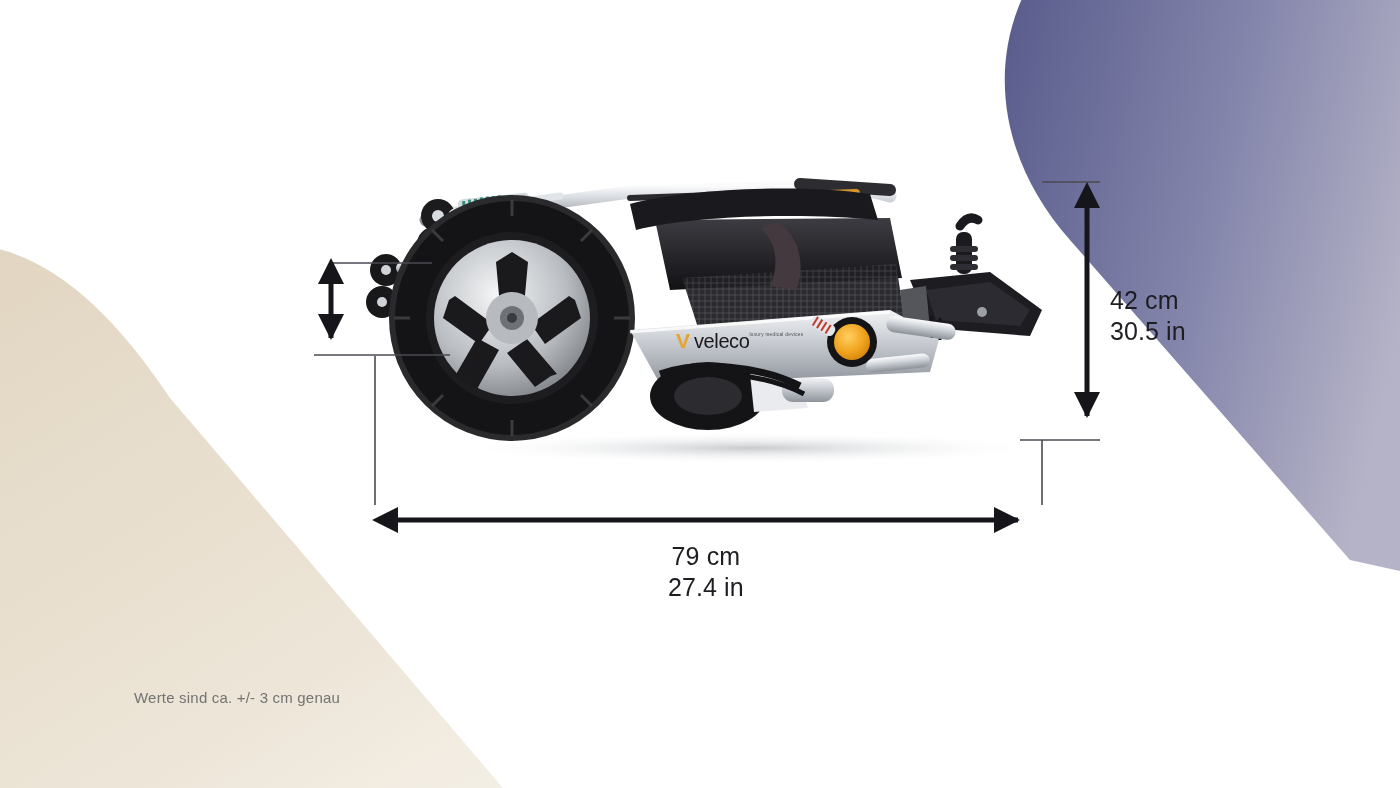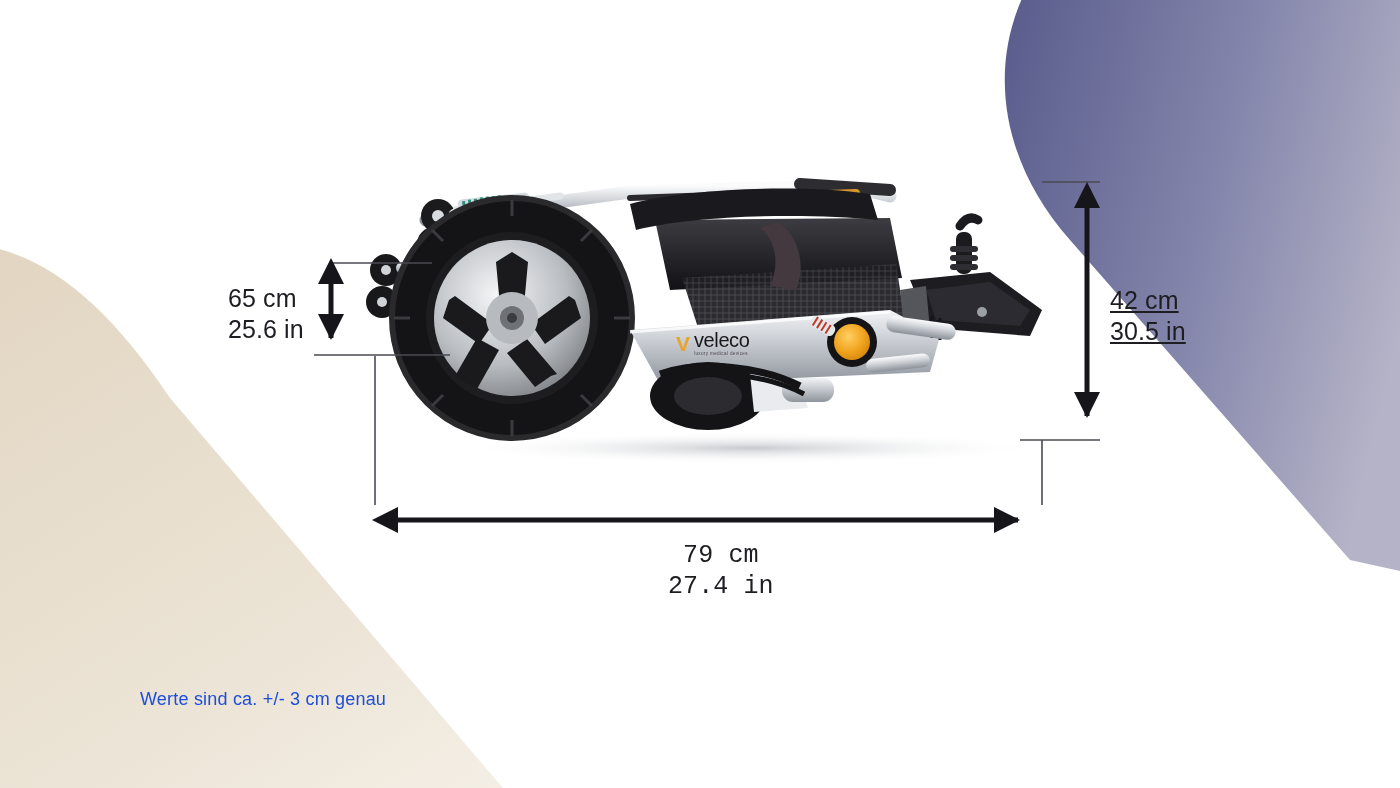--- a/index.html
+++ b/index.html
@@ -71,36 +71,34 @@
 
   #label-height {
     left: 228px;
     top: 283px;
     text-align: left;
   }
   #label-depth {
     left: 1110px;
     top: 285px;
     text-align: left;
-    text-decoration: underline;
   }
   #label-length {
     left: 668px;
     top: 541px;
     text-align: center;
-    font-family: Liberation Mono, monospace;
   }
 
   
   #footnote {
     position: absolute;
-    left: 140px;
+    left: 134px;
     top: 689px;
-    font-size: 18px;
-    color: #1d4ed8;
+    font-size: 15px;
+    color: #737373;
     letter-spacing: 0.2px;
     white-space: nowrap;
   }
 
   
   #logo-overlay {
     position: absolute;
     left: 676px;
     top: 330px;
     display: flex;
@@ -108,21 +106,21 @@
     gap: 4px;
   }
   #logo-mark {
     font-size: 21px;
     font-weight: bold;
     color: #e8a32b;
     line-height: 1;
   }
   #logo-text-wrap {
     display: flex;
-    flex-direction: column;
+    flex-direction: row;
     line-height: 1;
   }
   #logo-word {
     font-size: 20px;
     color: #18181c;
     letter-spacing: -0.4px;
     line-height: 1;
   }
   #logo-tagline {
     font-size: 4.6px;
@@ -353,24 +351,20 @@
       <path d="M 1087 206 L 1087 416" stroke="#15151a" stroke-width="5" fill="none" marker-start="url(#arrowStart)" marker-end="url(#arrowEnd)"></path>
     </g>
 
     <g>
       <path d="M 375 356 L 375 505" stroke="#4a4a52" stroke-width="1.6" fill="none"></path>
       <path d="M 1042 440 L 1042 505" stroke="#4a4a52" stroke-width="1.6" fill="none"></path>
       <path d="M 396 520 L 1018 520" stroke="#15151a" stroke-width="5" fill="none" marker-start="url(#arrowStart)" marker-end="url(#arrowEnd)"></path>
     </g>
   </svg>
 
-  <div class="dim-label" id="label-height">
-    <span class="val-metric">65 cm</span>
-    <span class="val-imperial">25.6 in</span>
-  </div>
 
   <div class="dim-label" id="label-depth">
     <span class="val-metric">42 cm</span>
     <span class="val-imperial">30.5 in</span>
   </div>
 
   <div class="dim-label" id="label-length">
     <span class="val-metric">79 cm</span>
     <span class="val-imperial">27.4 in</span>
   </div>

